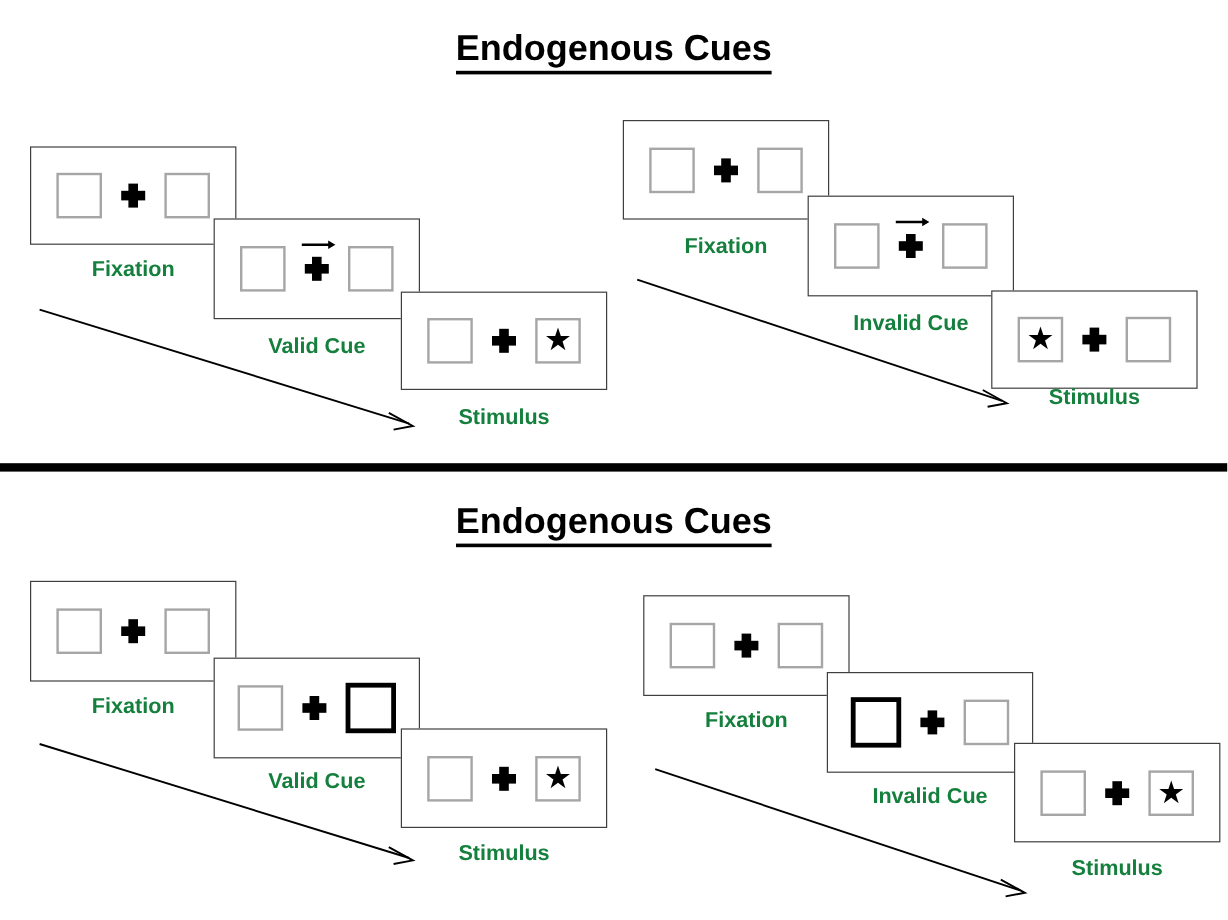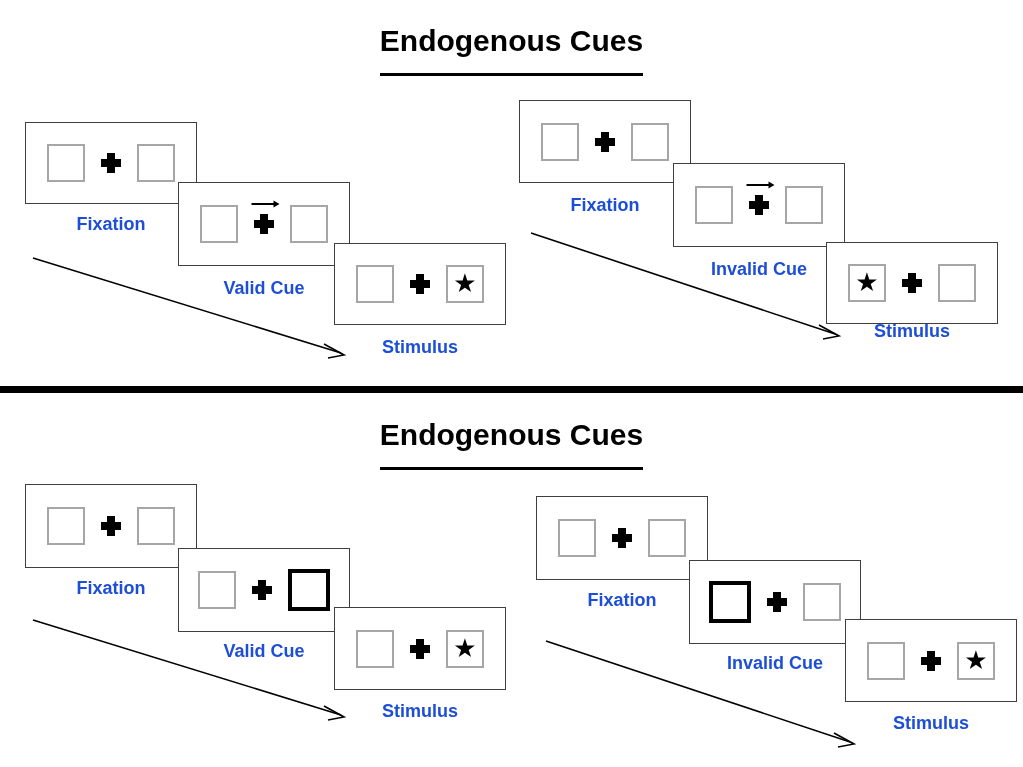--- a/index.html
+++ b/index.html
@@ -26,21 +26,21 @@
     width: 100%;
     text-align: center;
     font-weight: bold;
     font-size: 30px;
     letter-spacing: 0px;
     color: #000000;
     white-space: nowrap;
   }
   .section-title span {
     border-bottom: 3px solid #000000;
-    padding-bottom: 16px;
+    padding-bottom: 2px;
   }
 
   
   .divider {
     position: absolute;
     left: 0;
     width: 1023px;
     height: 7px;
     background: #000000;
   }
@@ -132,21 +132,21 @@
     align-items: center;
     justify-content: center;
     flex: 0 0 auto;
   }
 
   
   .stage-label {
     position: absolute;
     font-weight: bold;
     font-size: 18px;
-    color: #1d4ed8;
+    color: #15803d;
     white-space: nowrap;
     text-align: center;
   }
 
   
   .timeline-arrow {
     position: absolute;
     pointer-events: none;
   }
   .timeline-arrow svg { display: block; overflow: visible; }

